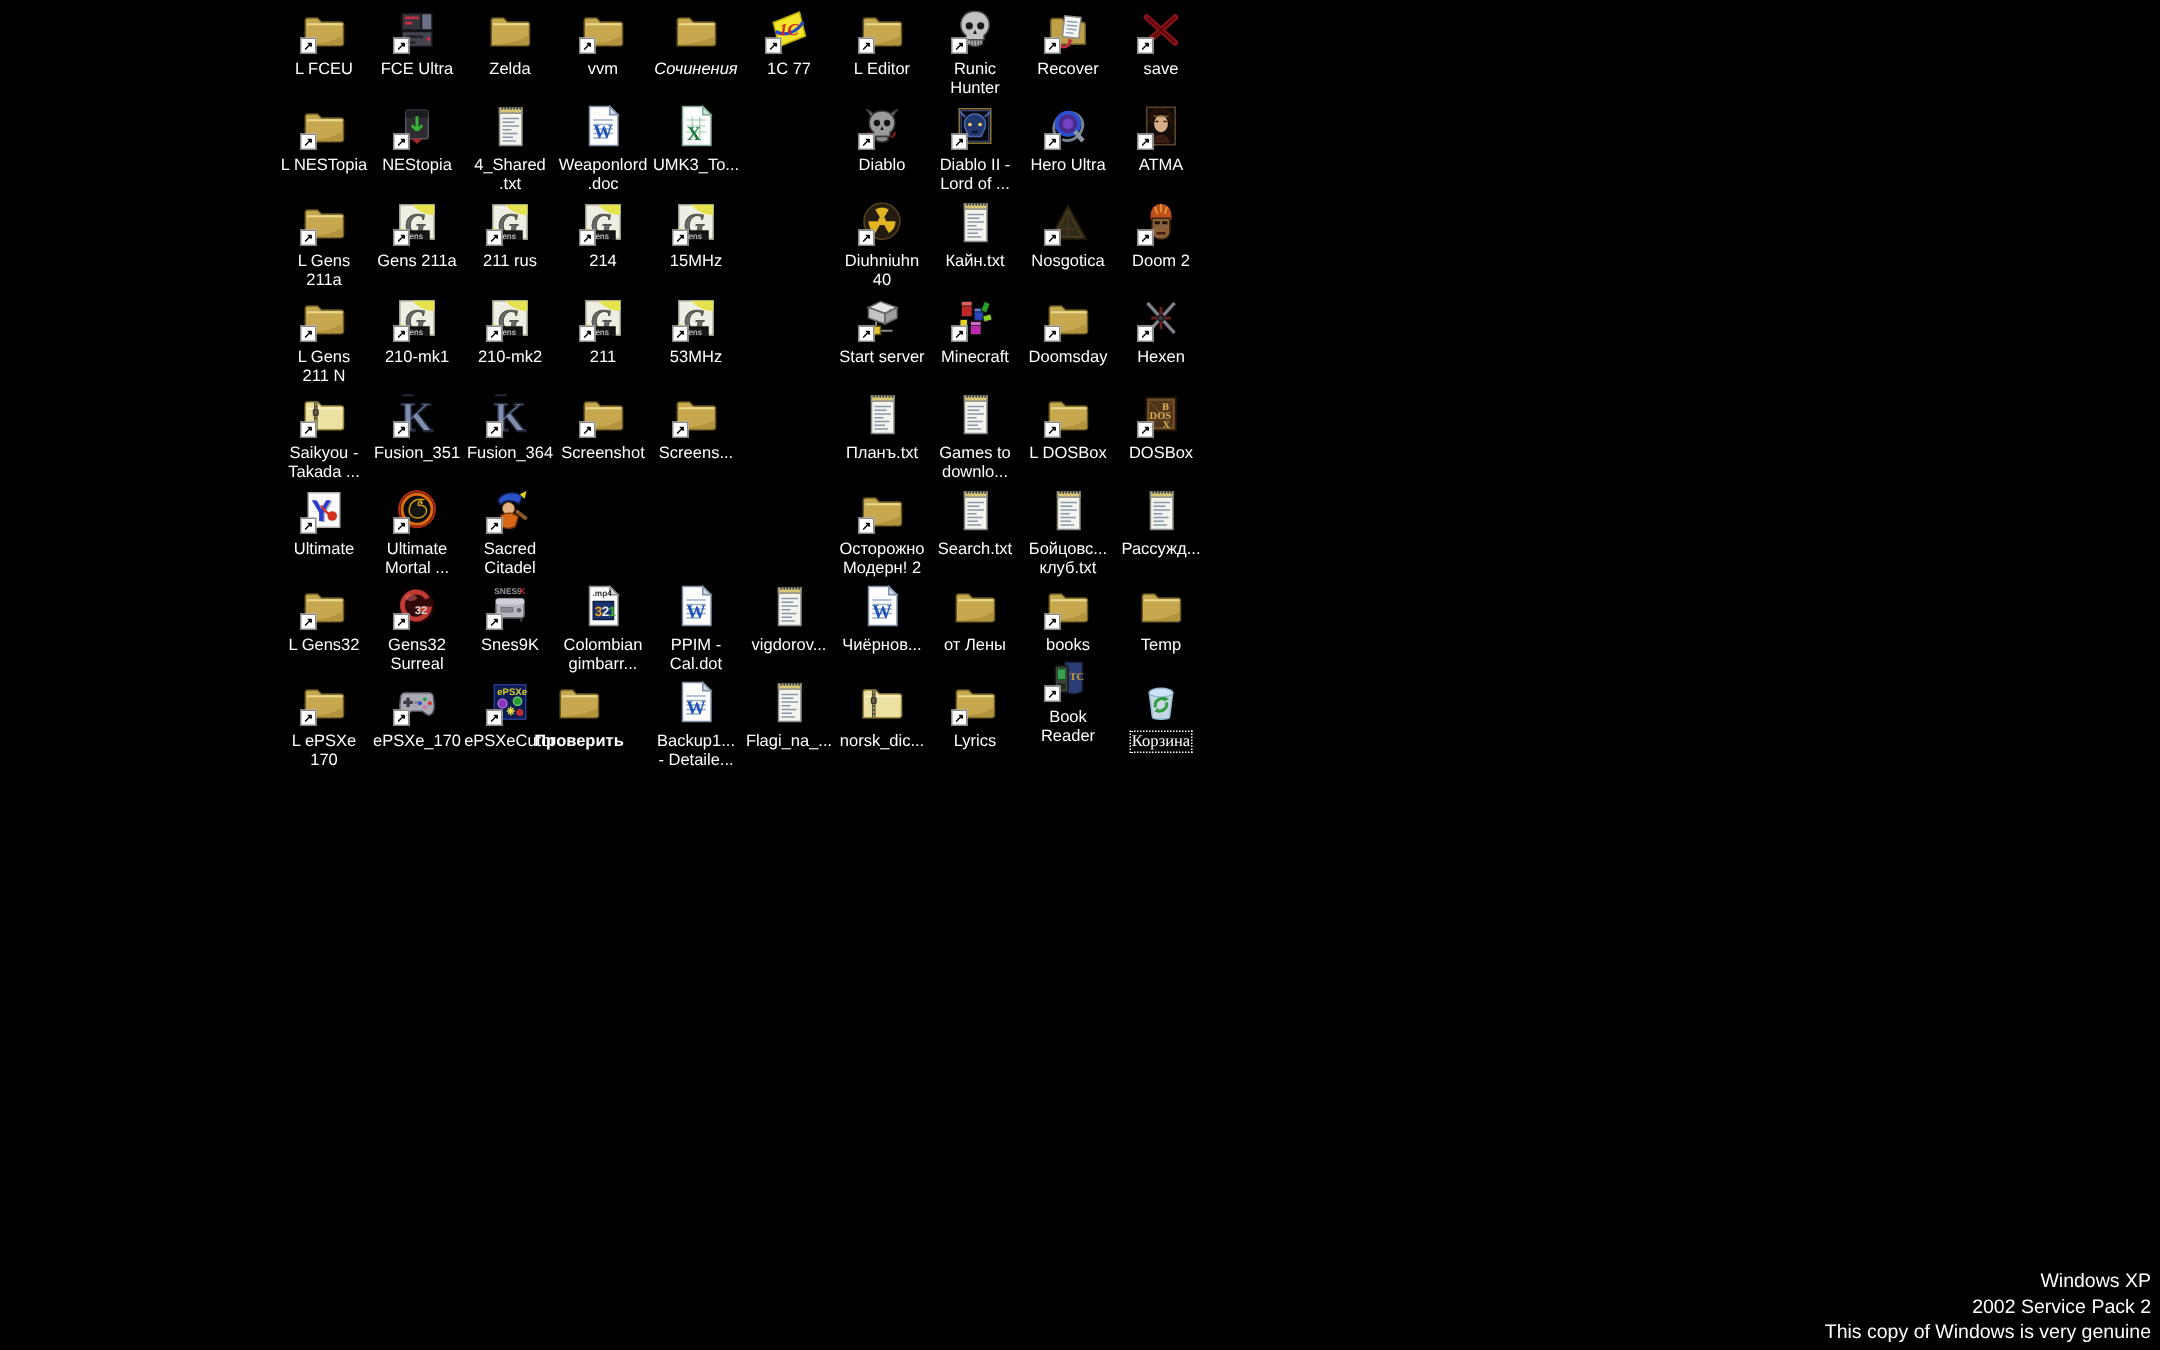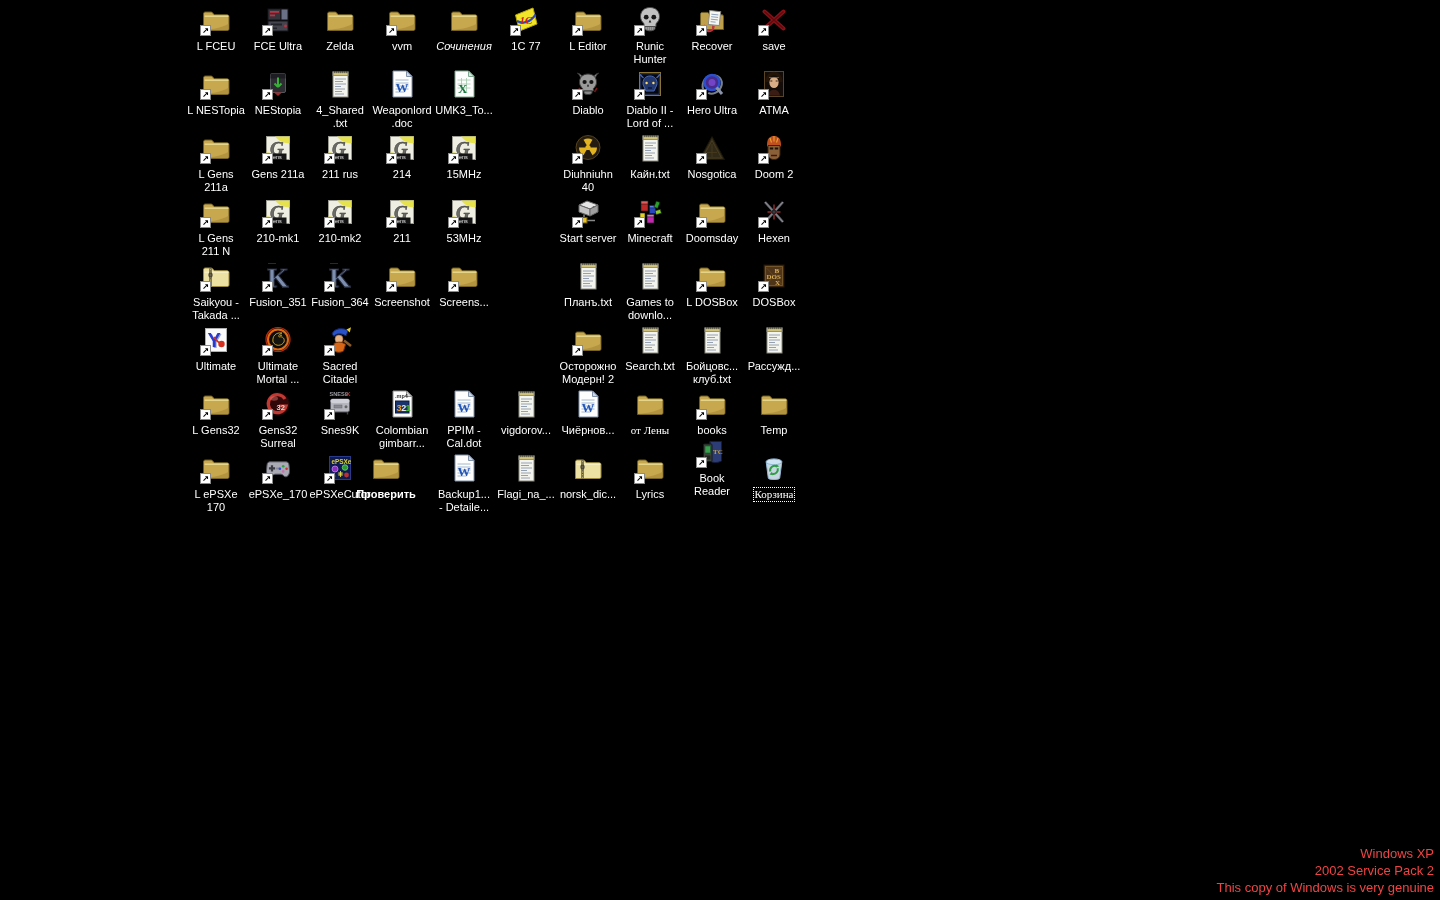--- a/index.html
+++ b/index.html
@@ -49,21 +49,21 @@
     padding:0 1px;
   }
   .icon-cell.selected .icon-label {
     outline:1px dotted #ffffff;
     font-family:Liberation Serif, serif;
   }
   .watermark {
     position:absolute;
     right:6px; bottom:4px;
     text-align:right;
-    color:#ef4444;
+    color:#ffffff;
     font-size:13px;
     line-height:17px;
   }
 </style>
 </head>
 <body style="background: rgb(0, 0, 0);">
 
 <div class="desktop">
   <div>
       <div class="icon-cell" style="left: 178px; top: 4px;">
@@ -857,21 +857,21 @@
             <path d="M7 3 h13.5 L26 8.5 V29 H7 z" fill="#fdfdfd" stroke="#8090a8"></path>
     <path d="M20.5 3 L26 8.5 h-5.5 z" fill="#ccd8e8" stroke="#8090a8"></path>
     <g stroke="#9ab0c8" stroke-width=".9">
               <path d="M9.5 12 h13 M9.5 15 h13 M9.5 18 h13 M9.5 21 h13 M9.5 24 h9"></path>
             </g>
     <text x="9.5" y="24" font-size="13" font-weight="bold" fill="#2156b8" font-family="Liberation Serif, serif">W</text>
           </svg>
         </div>
         <div class="icon-label">Чиёрнов...</div>
       </div>
-      <div class="icon-cell" style="left: 612px; top: 388px; font-family: Liberation Serif, serif;">
+      <div class="icon-cell" style="left: 612px; top: 388px;">
         <div class="icon-img">
           <svg viewBox="0 0 32 32" width="32" height="32" xmlns="http://www.w3.org/2000/svg">
             <path d="M3.5 26.5 V9.8 c0-1 .8-1.8 1.8-1.8 h6.4 l2.6 2.7 h12.9 c1 0 1.8.8 1.8 1.8 v12.4 c0 1-.8 1.6-1.8 1.6 z" fill="#c7a84f" stroke="#6b5a22"></path>
     <path d="M4.6 12.2 h23.8" stroke="#e9d98f" stroke-width="1.4" fill="none"></path>
     <path d="M4.5 25.8 c9-.6 17-2 24-6 v5 c0 .9-.7 1.5-1.7 1.5 H5.6 z" fill="#ad8c3a" opacity=".75"></path>
           </svg>
         </div>
         <div class="icon-label">от Лены</div>
       </div>
       <div class="icon-cell" style="left: 674px; top: 388px;">

